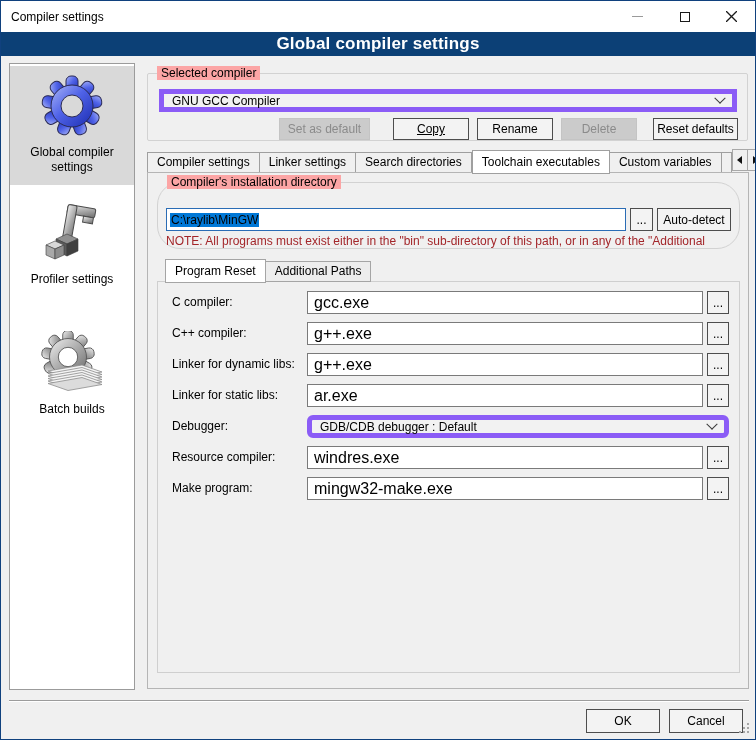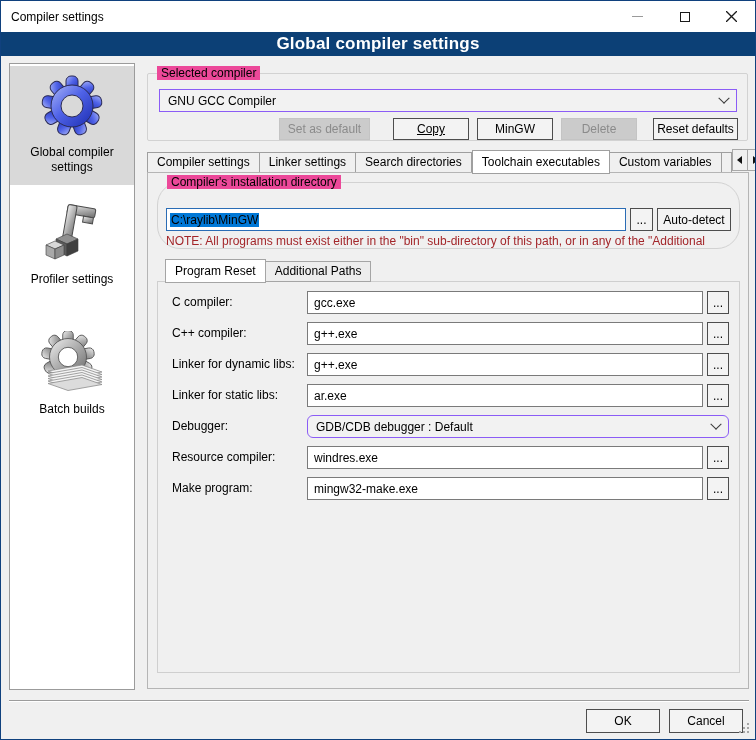--- a/index.html
+++ b/index.html
@@ -32,26 +32,26 @@
   .side-item + .side-item { margin-top:8px; }
   .side-item.spaced { margin-top:26px; }
   .side-label { margin-top:7px; line-height:15px; }
   svg.icon64 { width:64px; height:64px; color:#ffffff; }
   .side-item.selected svg.icon64 { color:#d9d9d9; }
 
   
   .btn { background:#f3f3f3; border:1px solid #4d4d4d; height:22px; font-family:"Liberation Sans", sans-serif;
          font-size:12px; color:#000; display:flex; align-items:center; justify-content:center; }
   .btn.disabled { background:#cbcbcb; border-color:#c4c4c4; color:#8b8b8b; }
-  .combo { background:#f2f2f2; border:1px solid #8b5cf6; display:flex; align-items:center; padding:0 8px; }
+  .combo { background:#f2f2f2; border:5px solid #8b5cf6; display:flex; align-items:center; padding:0 8px; }
   .chev { width:8px; height:8px; border-right:1.4px solid #3b3b3b; border-bottom:1.4px solid #3b3b3b;
           transform:rotate(45deg) translate(-2px,-2px); margin-left:auto; }
 
   .groupbox { position:absolute; border:1px solid #d2d2d2; border-radius:2px; }
-  .glabel { position:absolute; top:-8px; left:9px; background:#ec4899; padding:0 4px; white-space:nowrap; }
+  .glabel { position:absolute; top:-8px; left:9px; background:#fca5a5; padding:0 4px; white-space:nowrap; }
 
   
   .grp-compiler { left:146px; top:72px; width:601px; height:68px; }
   .compiler-combo { position:absolute; left:11px; right:10px; top:15px; height:23px; }
   .compiler-btnrow { position:absolute; left:10px; right:9px; top:44px; height:22px;
                      display:flex; justify-content:flex-end; align-items:center; }
   .b-setdef { width:91px; }
   .b-copy   { width:76px; margin-left:23px;text-decoration:underline; }
   .b-rename { width:76px; margin-left:8px; }
   .b-delete { width:76px; margin-left:8px; }
@@ -91,21 +91,21 @@
   .inner-tabstrip { position:absolute; left:17px; top:85px; height:24px; display:flex; align-items:flex-end; z-index:2; }
   .itab { height:21px; line-height:19px; padding:0 9px; background:#ededed;
           border:1px solid #a5a5a5; border-left:none; white-space:nowrap; }
   .itab.active { height:24px; line-height:22px; background:#ffffff; border-left:1px solid #a5a5a5; margin-bottom:-1px; }
   .inner-page { position:absolute; left:9px; top:108px; width:583px; height:392px;
                 border:1px solid #cfcfcf; background:#f0f0f0; }
 
   .frow { position:absolute; left:14px; width:560px; height:23px; }
   .flabel { position:absolute; left:0; top:4px; }
   .ftext { position:absolute; left:135px; top:0; width:396px; height:23px; border:1px solid #7a7a7a;
-           background:#fff; padding:0 6px; font-family:"Liberation Sans", sans-serif; font-size:12px; color:#000; }
+           background:#fff; padding:0 6px; font-family:"Liberation Sans", sans-serif; font-size:16px; color:#000; }
   .fbrowse { position:absolute; left:535px; top:0; width:22px; height:23px; }
   .fcombo { position:absolute; left:135px; top:0; width:422px; height:23px;border-radius:6px; }
 
   
   .footer-sep { position:absolute; left:8px; width:740px; top:699px; height:2px;
                 border-top:1px solid #9c9c9c; border-bottom:1px solid #ffffff; }
   .b-ok { position:absolute; left:585px; top:708px; width:74px; height:24px; }
   .b-cancel { position:absolute; left:668px; top:708px; width:74px; height:24px; }
   .grip { position:absolute; right:14px; bottom:14px; width:2px; height:2px;
           box-shadow: 8px 0 #a6a6a6, 4px 4px #a6a6a6, 8px 4px #a6a6a6, 0 8px #a6a6a6, 4px 8px #a6a6a6, 8px 8px #a6a6a6; }
@@ -254,21 +254,21 @@
 
   <div class="groupbox grp-compiler">
     <span class="glabel">Selected compiler</span>
     <div class="combo compiler-combo">
       <span>GNU GCC Compiler</span>
       <span class="chev"></span>
     </div>
     <div class="compiler-btnrow">
       <button class="btn disabled b-setdef">Set as default</button>
       <button class="btn b-copy">Copy</button>
-      <button class="btn b-rename">MinGW</button>
+      <button class="btn b-rename">Rename</button>
       <button class="btn disabled b-delete">Delete</button>
       <button class="btn b-reset">Reset defaults</button>
     </div>
   </div>
 
   <div class="tabstrip">
     <div class="tab">Compiler settings</div>
     <div class="tab">Linker settings</div>
     <div class="tab">Search directories</div>
     <div class="tab active">Toolchain executables</div>

